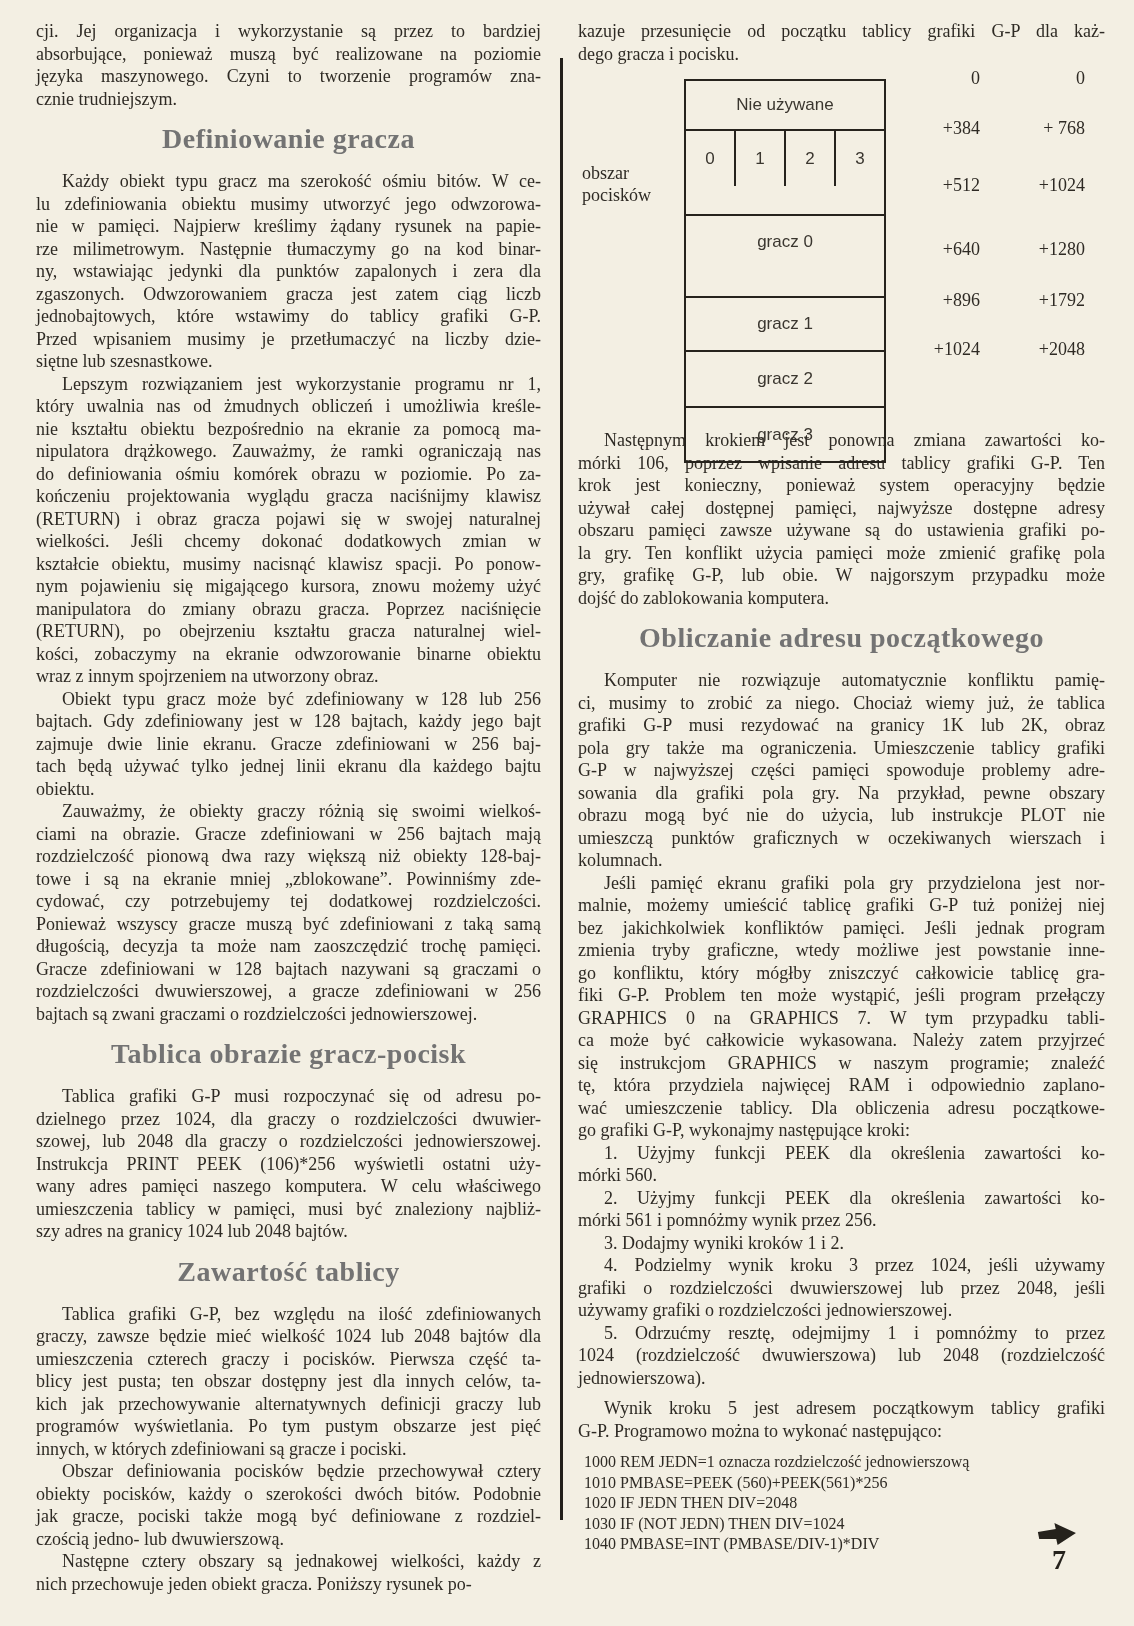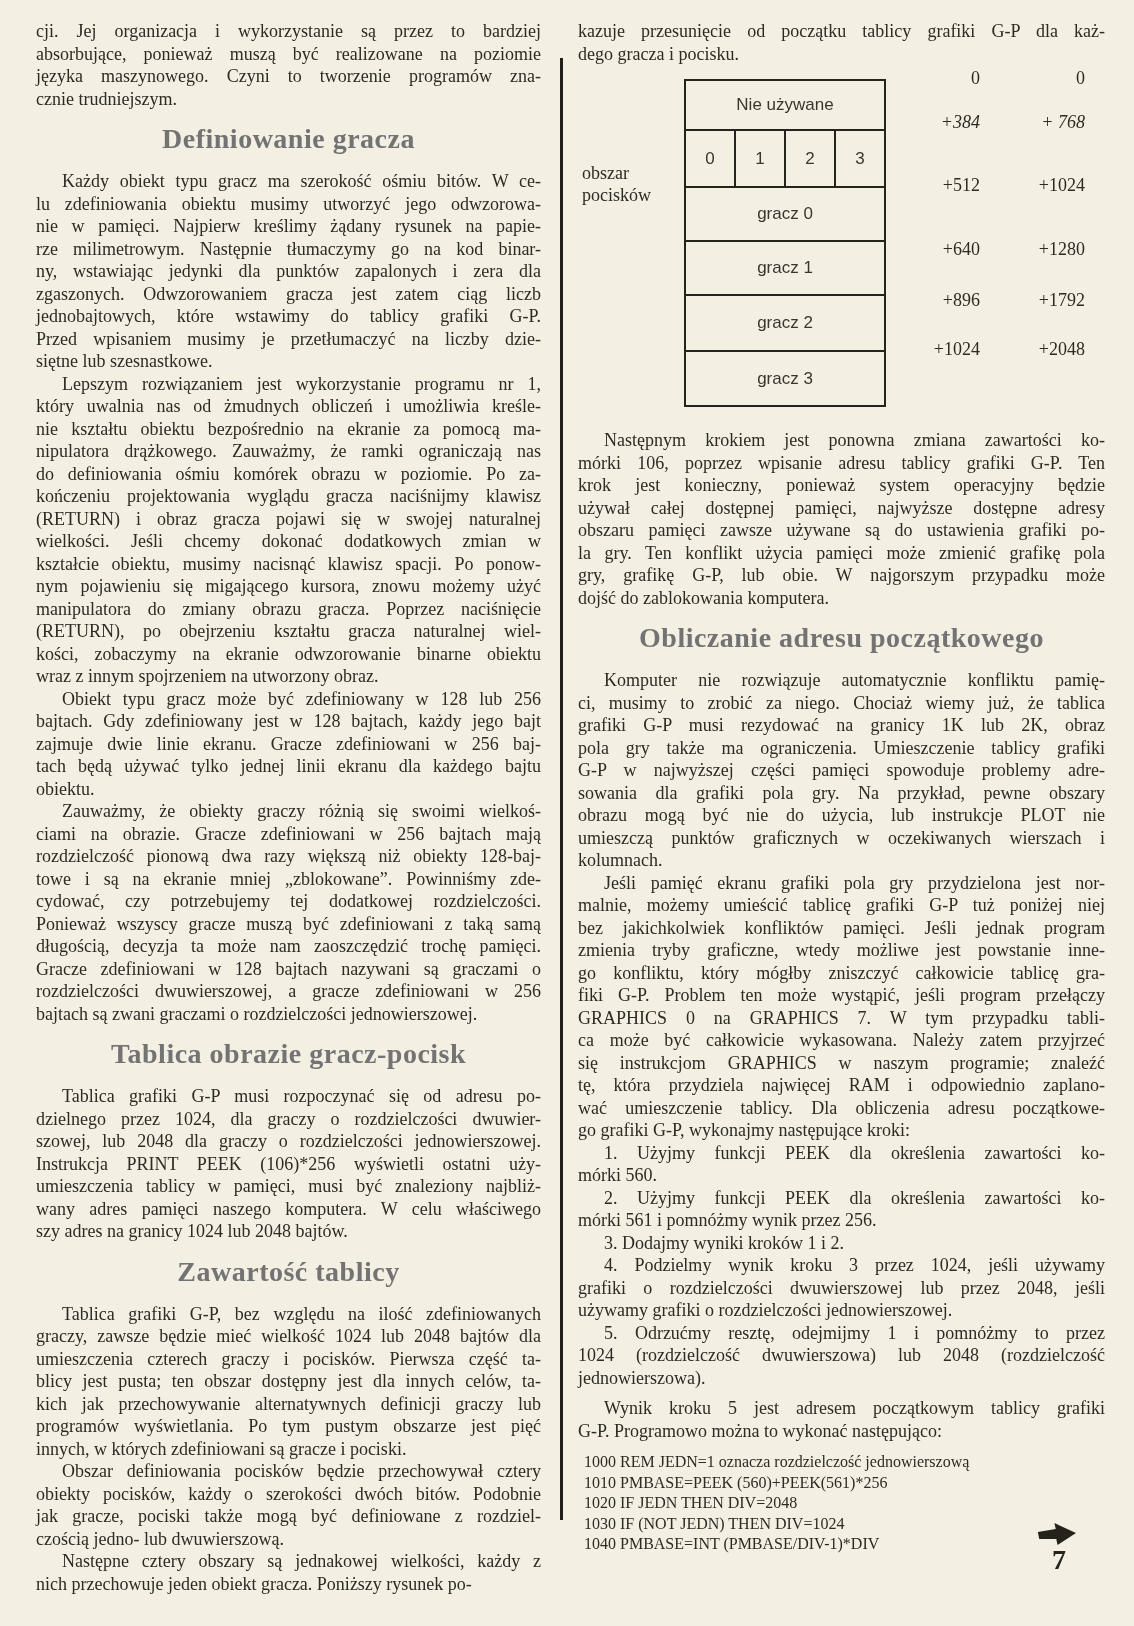--- a/index.html
+++ b/index.html
@@ -45,34 +45,34 @@
     display:flex;align-items:center;justify-content:center;
     width:100%;height:100%;
   }
   .dg-unused{height:48px;}
   .dg-missiles{height:55px;display:flex;}
   .dg-cell{
     flex:1;display:flex;align-items:center;justify-content:center;
     font-family:"Liberation Sans", sans-serif;font-size:17px;color:#3a362f;
   }
   .dg-cell + .dg-cell{border-left:2px solid #26231d;}
-  .dg-p0,.dg-p1{height:52px;}
+  .dg-p0,.dg-p1{height:52px;margin-top:28px;}
   .dg-p2{height:54px;}
   .dg-p3{height:53px;}
   .dg-side-label{
     position:absolute;left:4px;top:62px;
     font-size:18px;line-height:22px;color:#2e2a24;margin-top:21px;
   }
   .dg-off{
     position:absolute;left:322px;width:185px;display:flex;
     font-size:18px;color:#2e2a24;
   }
   .dg-off .c1{width:80px;text-align:right;}
   .dg-off .c2{flex:1;text-align:right;}
-  .off0{top:-11px;} .off1{top:33px;font-style:italic;} .off2{top:96px;gap:16px;}
+  .off0{top:-11px;} .off1{top:39px;} .off2{top:96px;gap:16px;}
   .off3{top:160px;} .off4{top:211px;} .off5{top:260px;}
   
   .next-arrow{position:absolute;left:1036px;top:1522px;width:42px;height:24px;}
   .page-number{
     position:absolute;left:1042px;top:1544px;width:34px;
     font-size:28px;font-weight:bold;text-align:center;color:#25221c;
   }
 </style>
 </head>
 <body>
@@ -132,22 +132,22 @@
         <div class="line">Gracze zdefiniowani w 128 bajtach nazywani są graczami o</div>
         <div class="line">rozdzielczości dwuwierszowej, a gracze zdefiniowani w 256</div>
         <div class="line last">bajtach są zwani graczami o rozdzielczości jednowierszowej.</div>
       </div>
       <div class="sec-heading">Tablica obrazie gracz-pocisk</div>
       <div class="para indent">
         <div class="line">Tablica grafiki G-P musi rozpoczynać się od adresu po-</div>
         <div class="line">dzielnego przez 1024, dla graczy o rozdzielczości dwuwier-</div>
         <div class="line">szowej, lub 2048 dla graczy o rozdzielczości jednowierszowej.</div>
         <div class="line">Instrukcja PRINT PEEK (106)*256 wyświetli ostatni uży-</div>
+        <div class="line">wany adres pamięci naszego komputera. W celu właściwego</div>
         <div class="line">umieszczenia tablicy w pamięci, musi być znaleziony najbliż-</div>
-        <div class="line">wany adres pamięci naszego komputera. W celu właściwego</div>
         <div class="line last">szy adres na granicy 1024 lub 2048 bajtów.</div>
       </div>
       <div class="sec-heading">Zawartość tablicy</div>
       <div class="para indent">
         <div class="line">Tablica grafiki G-P, bez względu na ilość zdefiniowanych</div>
         <div class="line">graczy, zawsze będzie mieć wielkość 1024 lub 2048 bajtów dla</div>
         <div class="line">umieszczenia czterech graczy i pocisków. Pierwsza część ta-</div>
         <div class="line">blicy jest pusta; ten obszar dostępny jest dla innych celów, ta-</div>
         <div class="line">kich jak przechowywanie alternatywnych definicji graczy lub</div>
         <div class="line">programów wyświetlania. Po tym pustym obszarze jest pięć</div>

